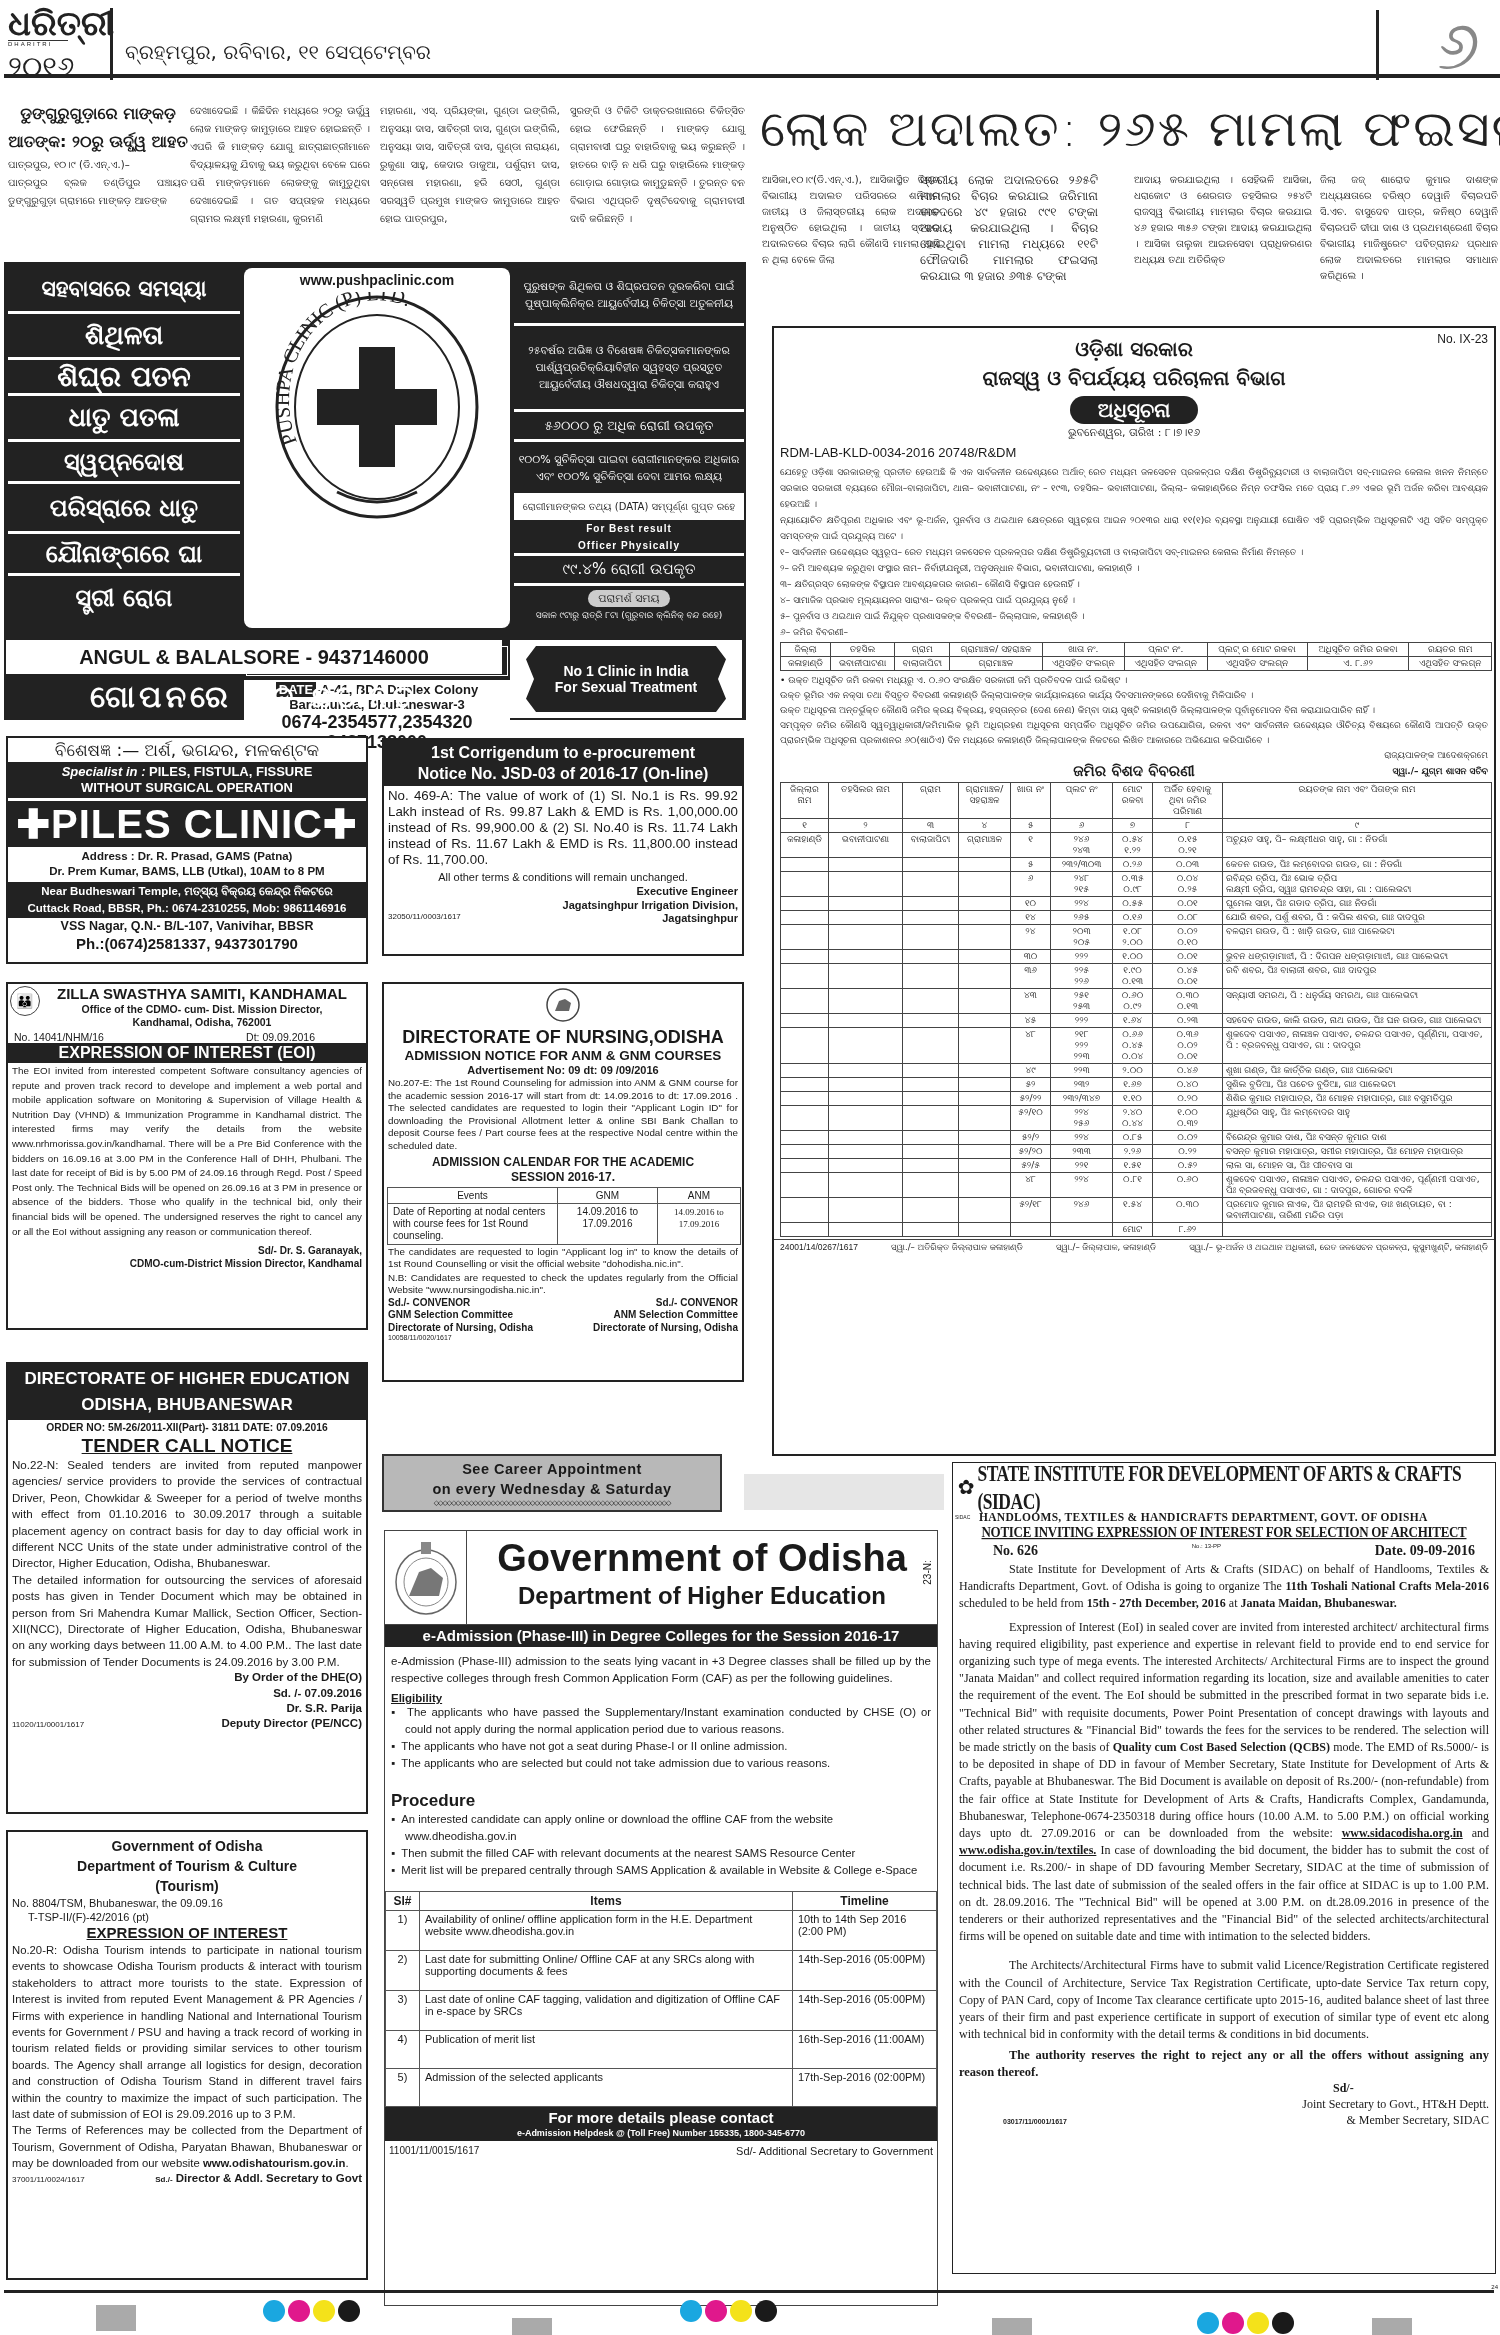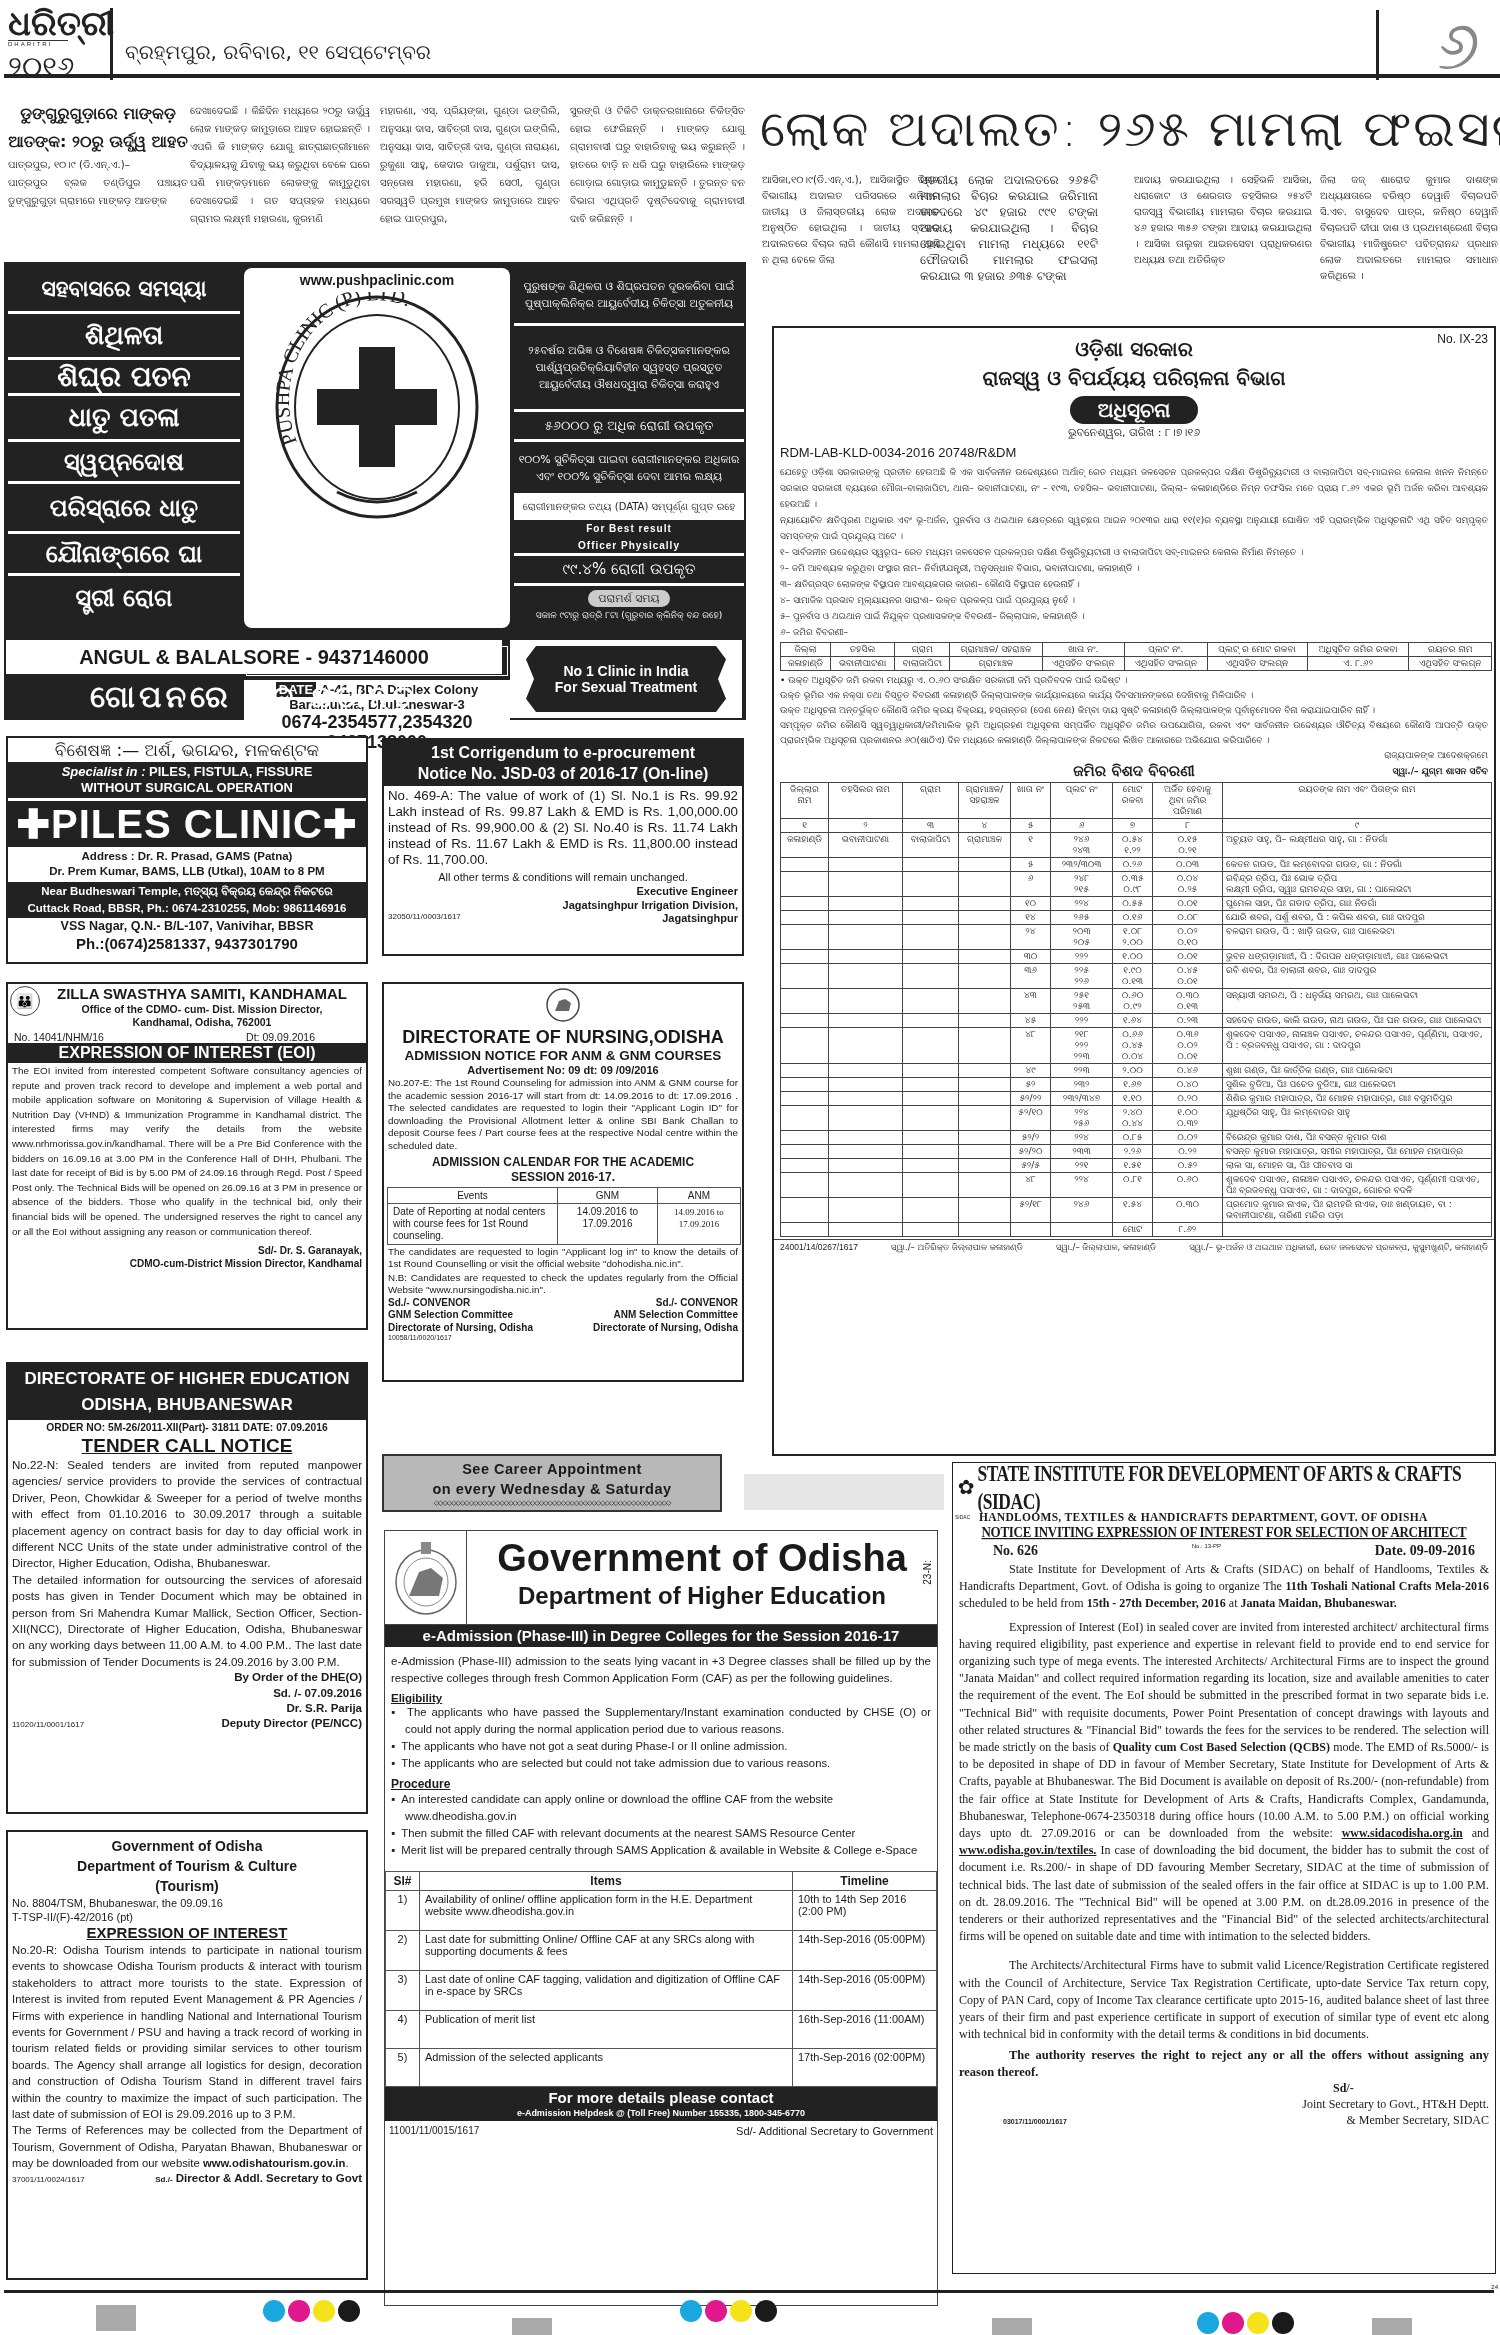--- a/index.html
+++ b/index.html
@@ -241,21 +241,21 @@
     <span class="en" style="font-size:8px">11020/11/0001/1617</span>
     <span class="en b" style="font-size:11.5px">Deputy Director (PE/NCC)</span>
   </div>
 </div>
 
 <div class="abs box" style="left:6px;top:1830px;width:362px;height:450px">
   <div class="en b ctr" style="font-size:14px;line-height:20px;margin-top:4px">Government of Odisha</div>
   <div class="en b ctr" style="font-size:14px;line-height:20px">Department of Tourism &amp; Culture</div>
   <div class="en b ctr" style="font-size:14px;line-height:20px">(Tourism)</div>
   <div class="en" style="font-size:11px;line-height:14px;padding:0 4px">No. 8804/TSM, Bhubaneswar, the 09.09.16</div>
-  <div class="en" style="font-size:11px;line-height:14px;padding:0 4px">T-TSP-II/(F)-42/2016 (pt)</div>
+  <div class="en" style="font-size:11px;line-height:14px;padding:0 20px">T-TSP-II/(F)-42/2016 (pt)</div>
   <div class="en b ctr" style="font-size:15px;line-height:18px;text-decoration:underline">EXPRESSION OF INTEREST</div>
   <div class="en jus" style="font-size:11.3px;line-height:16.4px;padding:0 4px">No.20-R: Odisha Tourism intends to participate in national tourism events to showcase Odisha Tourism products &amp; interact with tourism stakeholders to attract more tourists to the state. Expression of Interest is invited from reputed Event Management &amp; PR Agencies / Firms with experience in handling National and International Tourism events for Government / PSU and having a track record of working in tourism related fields or providing similar services to other tourism boards. The Agency shall arrange all logistics for design, decoration and construction of Odisha Tourism Stand in different travel fairs within the country to maximize the impact of such participation. The last date of submission of EOI is 29.09.2016 up to 3 P.M.</div>
   <div class="en jus" style="font-size:11.3px;line-height:16.4px;padding:0 4px"><span>The Terms of References may be collected from the Department of Tourism, Government of Odisha, Paryatan Bhawan, Bhubaneswar or may be downloaded from our website </span><b>www.odishatourism.gov.in</b>.</div>
   <div style="display:flex;justify-content:space-between;padding:0 4px;align-items:baseline">
     <span class="en" style="font-size:8px">37001/11/0024/1617</span>
     <span class="en b" style="font-size:11.5px"><span style="font-size:8px">Sd./-</span> <span>Director &amp; Addl. Secretary to Govt</span></span>
   </div>
 </div>
 
 <div class="abs" style="left:382px;top:1454px;width:340px;height:58px;background:#b8b8b8;border:2px solid #333;text-align:center">
@@ -282,21 +282,21 @@
   </div>
   <div class="blk ctr en b" style="font-size:15px;line-height:22px">e-Admission (Phase-III) in Degree Colleges for the Session 2016-17</div>
   <div style="padding:6px 6px 0 6px" class="en">
     <div class="jus" style="font-size:11.5px;line-height:17px">e-Admission (Phase-III) admission to the seats lying vacant in +3 Degree classes shall be filled up by the respective colleges through fresh Common Application Form (CAF) as per the following guidelines.</div>
     <div class="b" style="font-size:11.5px;text-decoration:underline;margin-top:5px">Eligibility</div>
     <ul style="list-style:none;font-size:11.3px;line-height:17px">
       <li style="padding-left:14px;text-indent:-14px" class="jus">▪ &nbsp;<span>The applicants who have passed the Supplementary/Instant examination conducted by CHSE (O) or could not apply during the normal application period due to various reasons.</span></li>
       <li style="padding-left:14px;text-indent:-14px">▪ &nbsp;<span>The applicants who have not got a seat during Phase-I or II online admission.</span></li>
       <li style="padding-left:14px;text-indent:-14px">▪ &nbsp;<span>The applicants who are selected but could not take admission due to various reasons.</span></li>
     </ul>
-    <div class="b" style="font-size:12px;text-decoration:underline;margin-top:5px">Procedure</div>
+    <div class="b" style="font-size:17px;margin-top:19px">Procedure</div>
     <ul style="list-style:none;font-size:11.3px;line-height:17px">
       <li style="padding-left:14px;text-indent:-14px">▪ &nbsp;<span>An interested candidate can apply online or download the offline CAF from the website www.dheodisha.gov.in</span></li>
       <li style="padding-left:14px;text-indent:-14px">▪ &nbsp;<span>Then submit the filled CAF with relevant documents at the nearest SAMS Resource Center</span></li>
       <li style="padding-left:14px;text-indent:-14px">▪ &nbsp;<span>Merit list will be prepared centrally through SAMS Application &amp; available in Website &amp; College e-Space</span></li>
     </ul>
   </div>
   <table class="tt en" style="width:100%;margin-top:12px">
     <tbody>
         <tr>
       <th style="width:34px;font-size:12px">Sl#</th>

